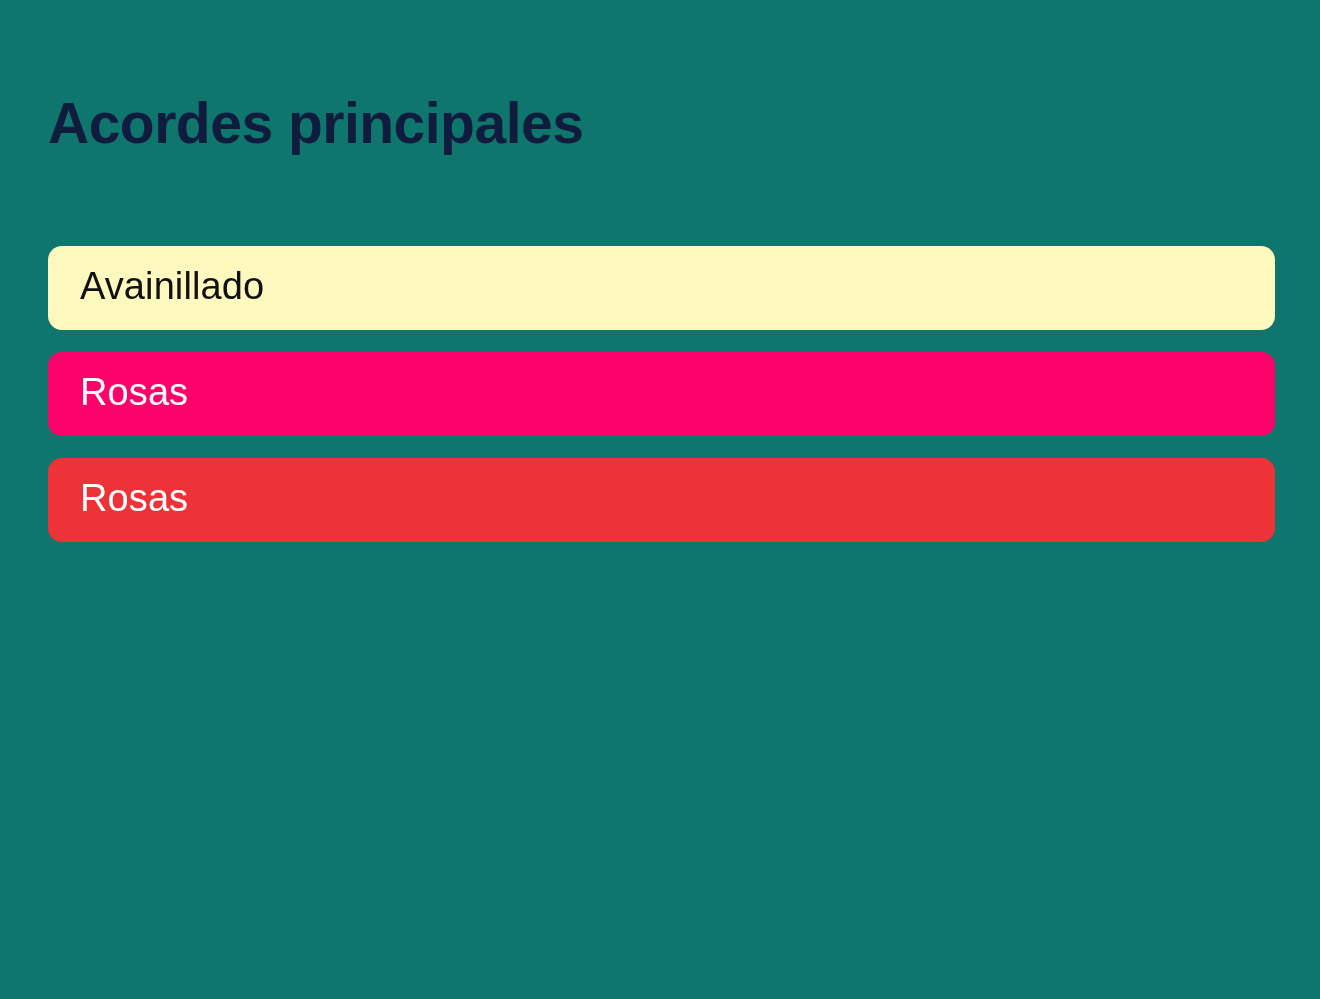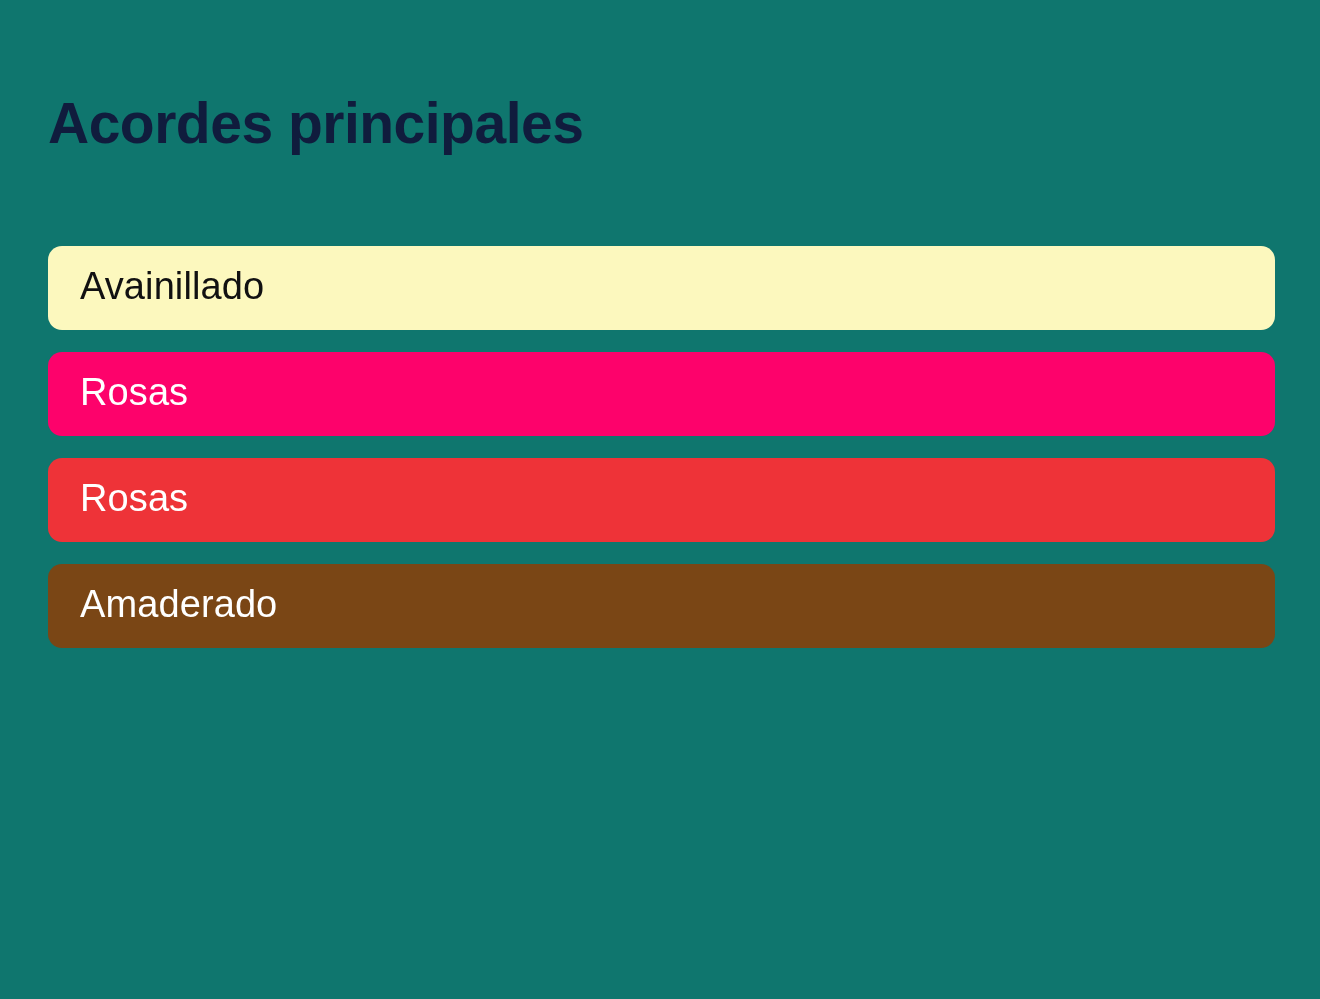--- a/index.html
+++ b/index.html
@@ -75,18 +75,15 @@
 
 
     <div class="accord-bar" style="background-color: rgb(253, 2, 107);">
       <span class="accord-label" style="color: rgb(255, 255, 255);">Rosas</span>
     </div>
 
     <div class="accord-bar" style="background-color: rgb(238, 51, 56);">
       <span class="accord-label" style="color: rgb(255, 255, 255);">Rosas</span>
     </div>
 
-    <div class="accord-bar" style="background-color: rgb(122, 70, 21);">
-      <span class="accord-label" style="color: rgb(255, 255, 255);">Amaderado</span>
-    </div>
 
   </div>
 </div>
 
 </body></html>

